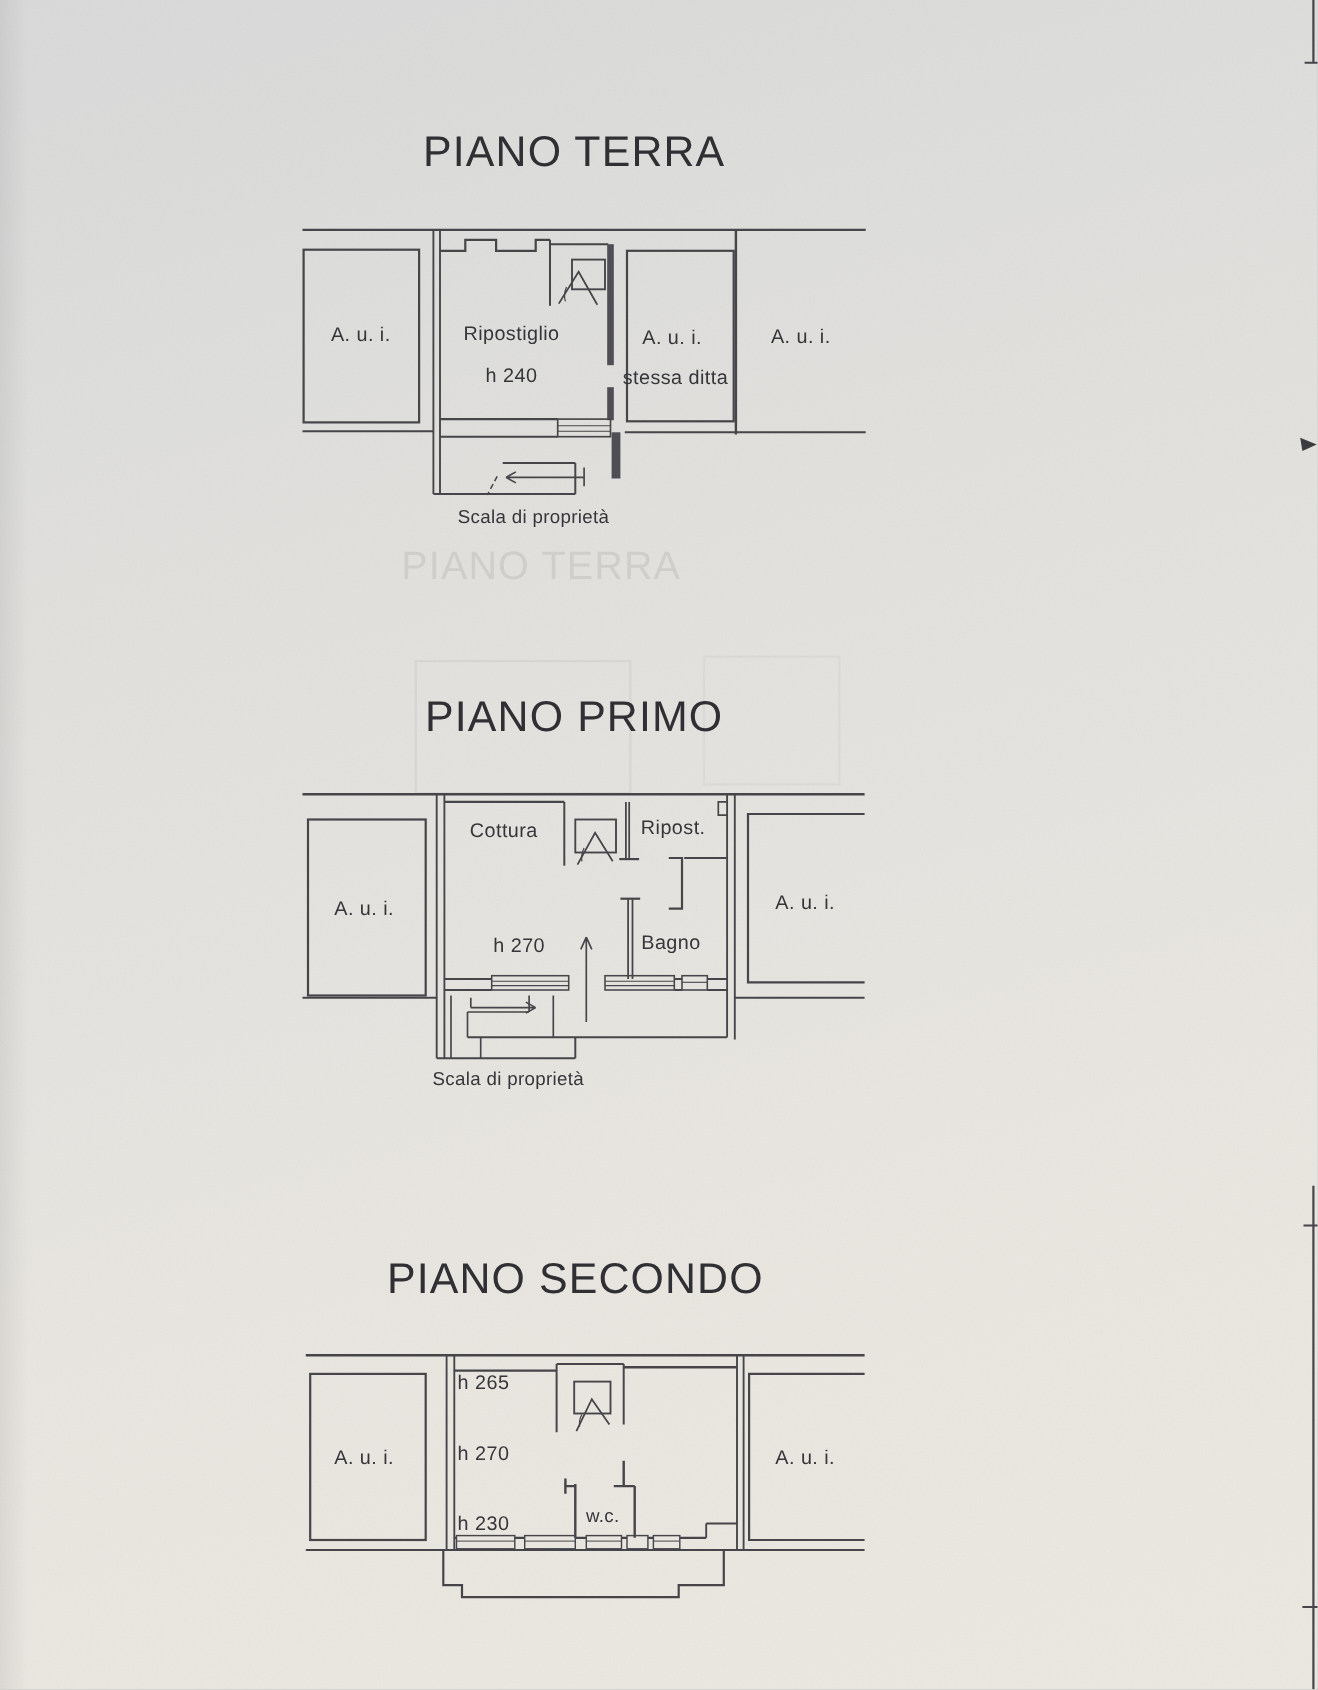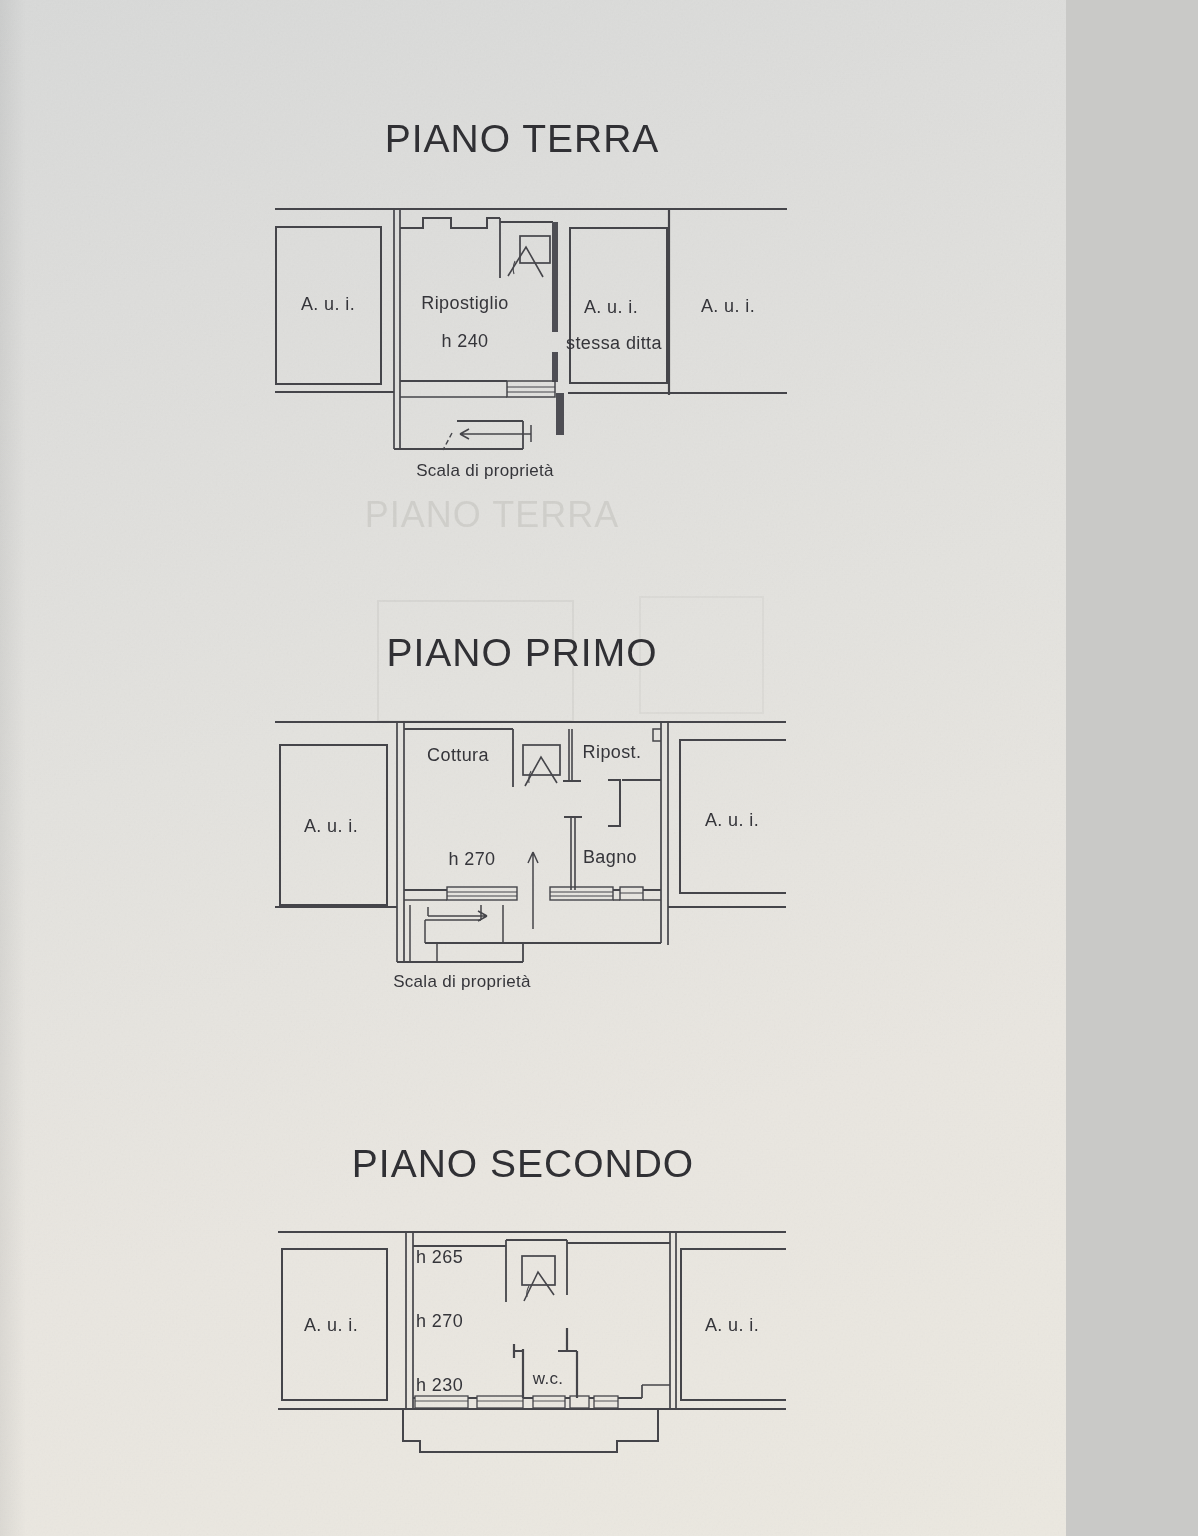--- a/index.html
+++ b/index.html
@@ -1,17 +1,17 @@
 <!DOCTYPE html>
 <html><head>
 <meta charset="utf-8">
 <style>
   html,body{margin:0;padding:0;background:#c9c9c7;}
   #page{
-    position:relative;width:1066px;height:1536px;overflow:hidden;
+    position:relative;width:1198px;height:1536px;overflow:hidden;
     background:linear-gradient(165deg,#d8d9d8 0%,#dddddb 18%,#e3e2de 45%,#e9e6e0 72%,#ebe8e0 100%);
   }
   svg{position:absolute;left:0;top:0;}
   .ink{stroke:#45454a;fill:none;stroke-linecap:butt;stroke-linejoin:miter;}
   .lbl{font-family:"Liberation Sans","DejaVu Sans",sans-serif;font-size:18px;fill:#35353a;letter-spacing:.4px;}
   .lbl-sm{font-family:"Liberation Sans","DejaVu Sans",sans-serif;font-size:17px;fill:#35353a;letter-spacing:.3px;}
   .ttl{font-family:"Liberation Sans","DejaVu Sans",sans-serif;font-size:39px;fill:#303034;letter-spacing:1px;}
   .ghost{font-family:"Liberation Sans","DejaVu Sans",sans-serif;font-size:36px;fill:#7d7b72;opacity:.16;letter-spacing:1px;}
   text{dominant-baseline:central;text-anchor:middle;}
   text.start{text-anchor:start;}

